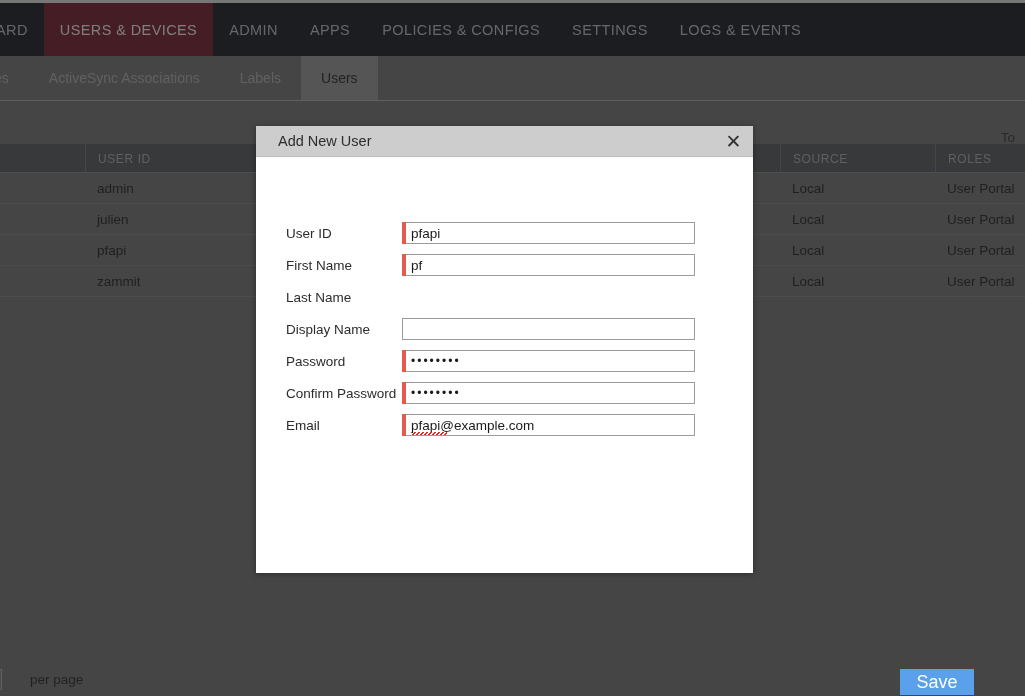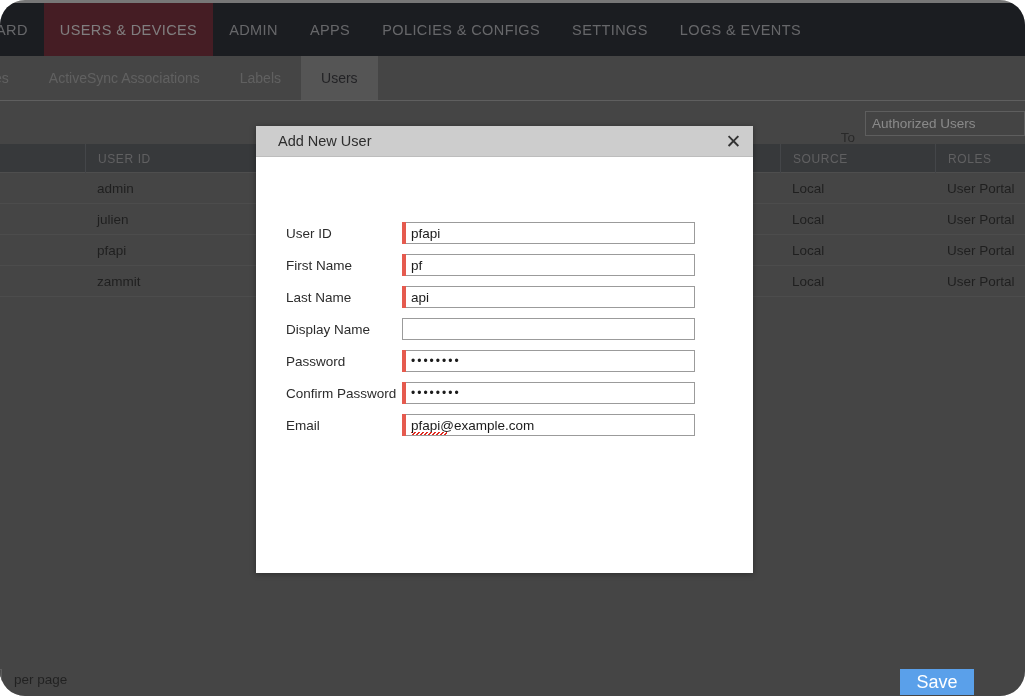--- a/index.html
+++ b/index.html
@@ -11,21 +11,20 @@
     font-family: "Liberation Sans", sans-serif;
     background: #ffffff;
   }
 
   #app {
     position: relative;
     width: 1025px;
     height: 696px;
     background: #ffffff;
     overflow: hidden;
-    border-radius: 25px;
   }
 
   
   #page {
     position: absolute;
     inset: 0;
     background: #ffffff;
   }
 
   .topstrip {
@@ -163,20 +162,21 @@
     white-space: nowrap;
   }
 
   
   .footer {
     position: absolute;
     left: 0; bottom: 0;
     width: 1025px; height: 34px;
     display: flex;
     align-items: center;
+    gap: 16px;
   }
   .perpage-select {
     position: relative;
     width: 46px; height: 21px;
     margin-left: -44px;
     background: #5c5c5c;
     border: 1px solid #8a8a8a;
     display: flex;
     align-items: center;
     cursor: pointer;
@@ -348,21 +348,20 @@
         </div><div class="subtab">
           <span>Labels</span>
         </div><div class="subtab active">
           <span>Users</span>
         </div></div>
 
     <div class="content">
 
       <div class="filterbar">
         <span class="filter-label">To</span>
-        <div class="filter-select">Authorized Users</div>
       </div>
 
       <div class="tbl">
         <div class="thead" id="thead">
             <div class="th c0" style="width: 85px;"></div>
             <div class="th c1" style="width: 695px;">USER ID</div>
             <div class="th c2" style="width: 155px;">SOURCE</div>
             <div class="th c3" style="width: 90px;">ROLES</div>
           </div>
         <div id="tbody">
@@ -437,24 +436,20 @@
           </div>
         </div>
         <div class="form-row" style="top: 156px;">
           <div class="form-label">Display Name</div>
           <div class="field-wrap">
             <input type="text" class="field" style="">
           </div>
         </div>
         <div class="form-row" style="top: 124px;">
           <div class="form-label">Last Name</div>
-          <div class="field-wrap">
-            <input type="text" class="field req" value="api" style="">
-            <span class="reqbar" style="background: rgb(229, 90, 78);"></span>
-          </div>
         </div>
         <div class="form-row" style="top: 92px;">
           <div class="form-label">First Name</div>
           <div class="field-wrap">
             <input type="text" class="field req" value="pf" style="">
             <span class="reqbar" style="background: rgb(229, 90, 78);"></span>
           </div>
         </div>
         <div class="form-row" style="top: 60px;">
           <div class="form-label">User ID</div>

